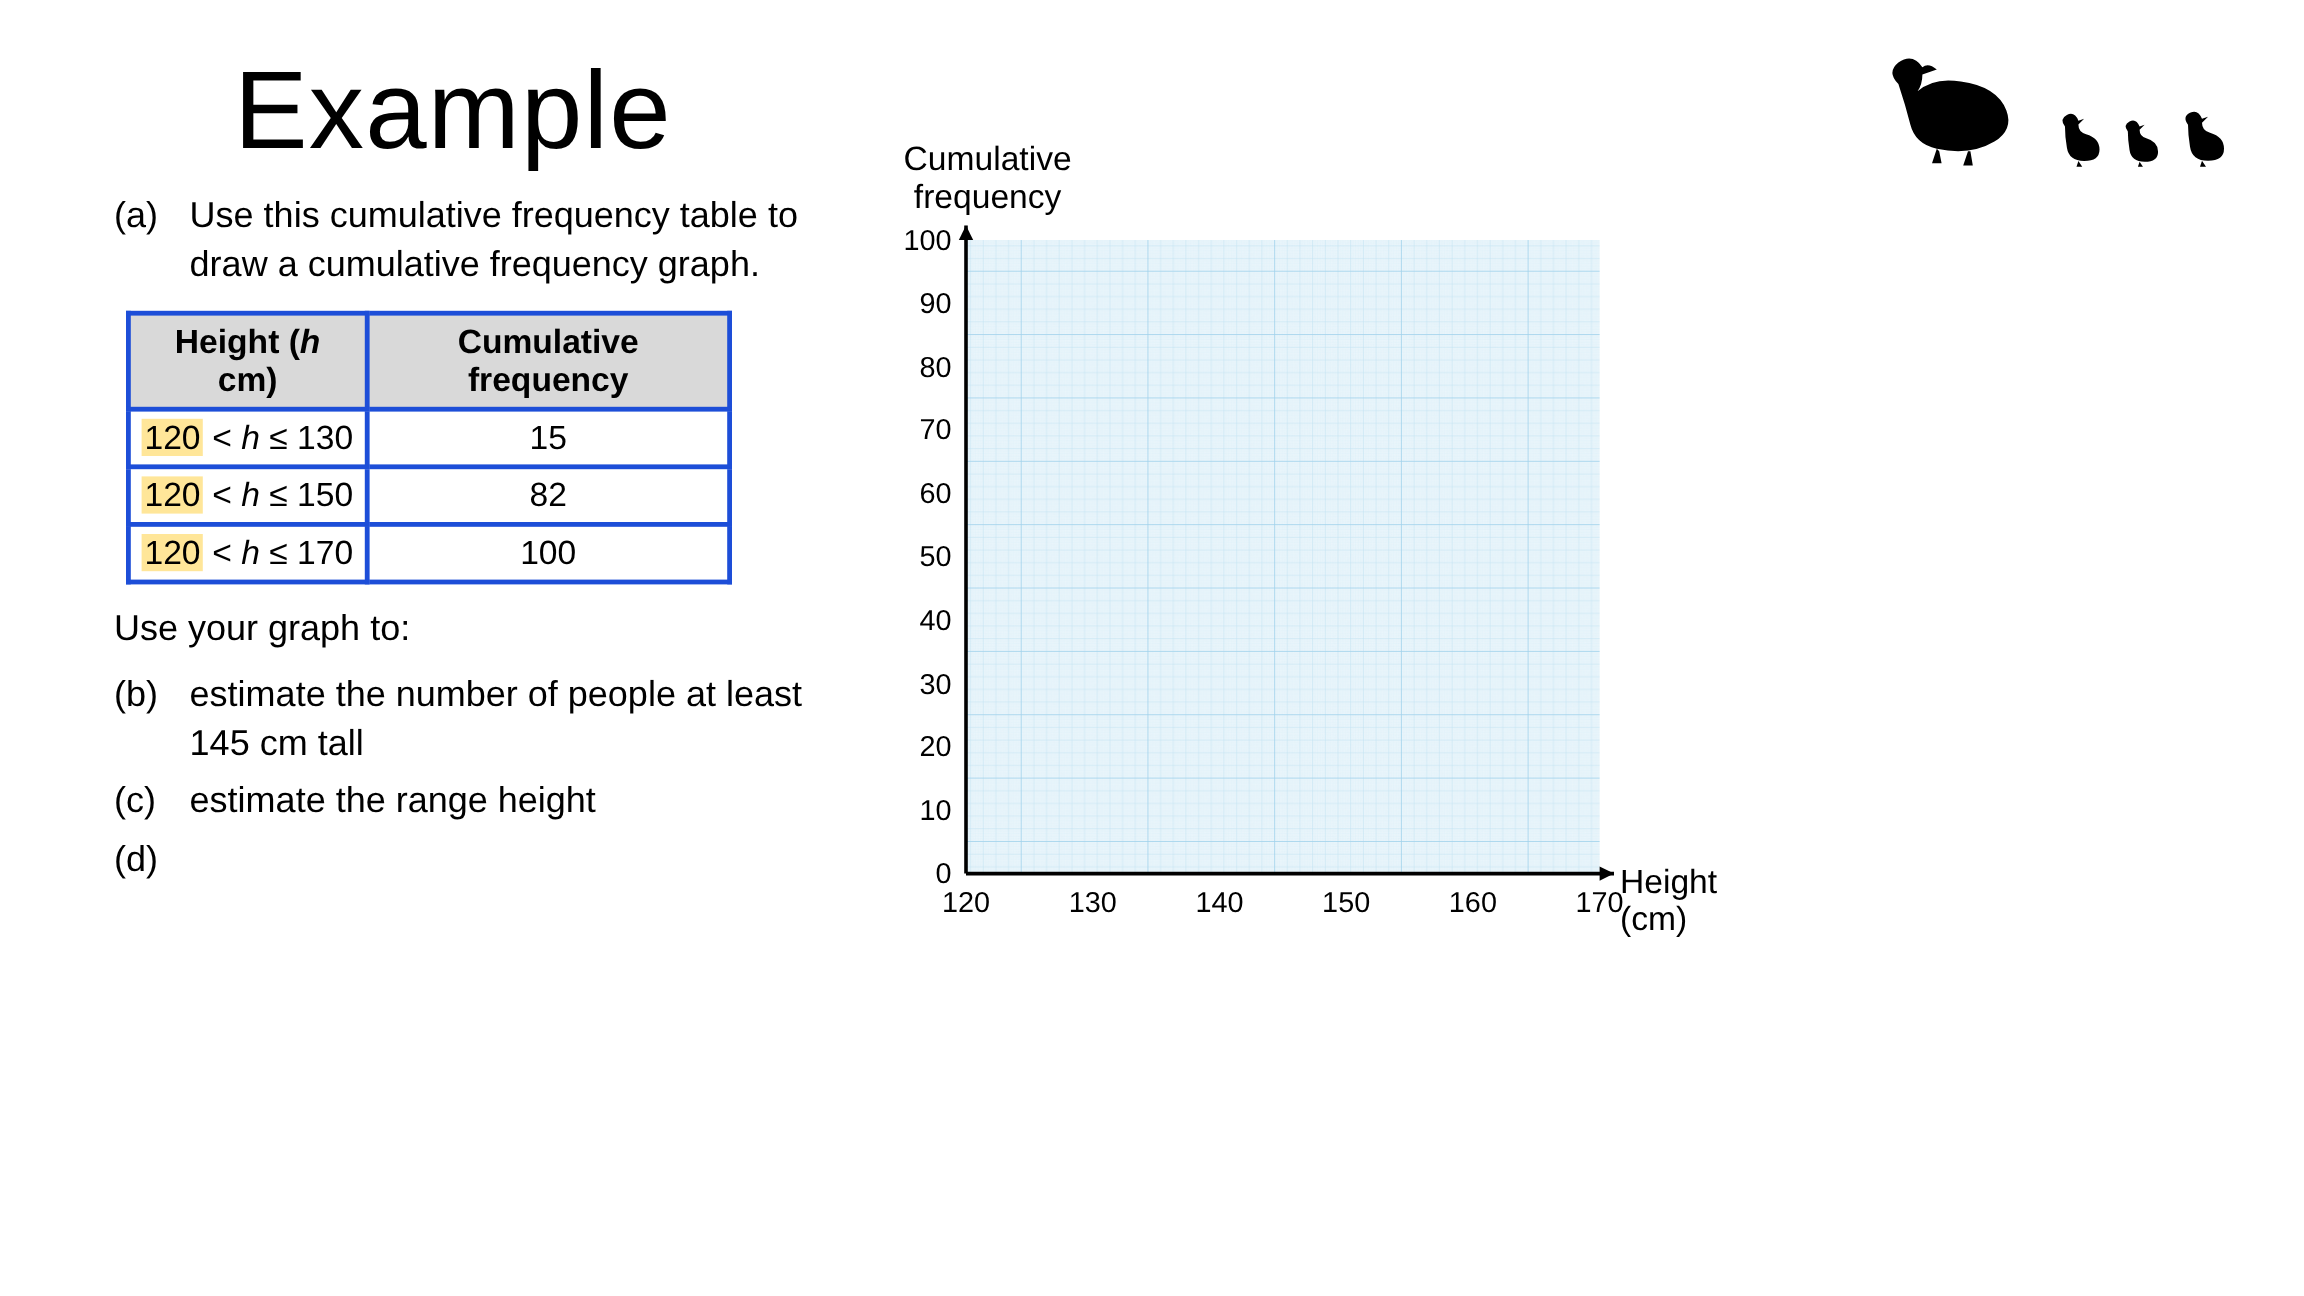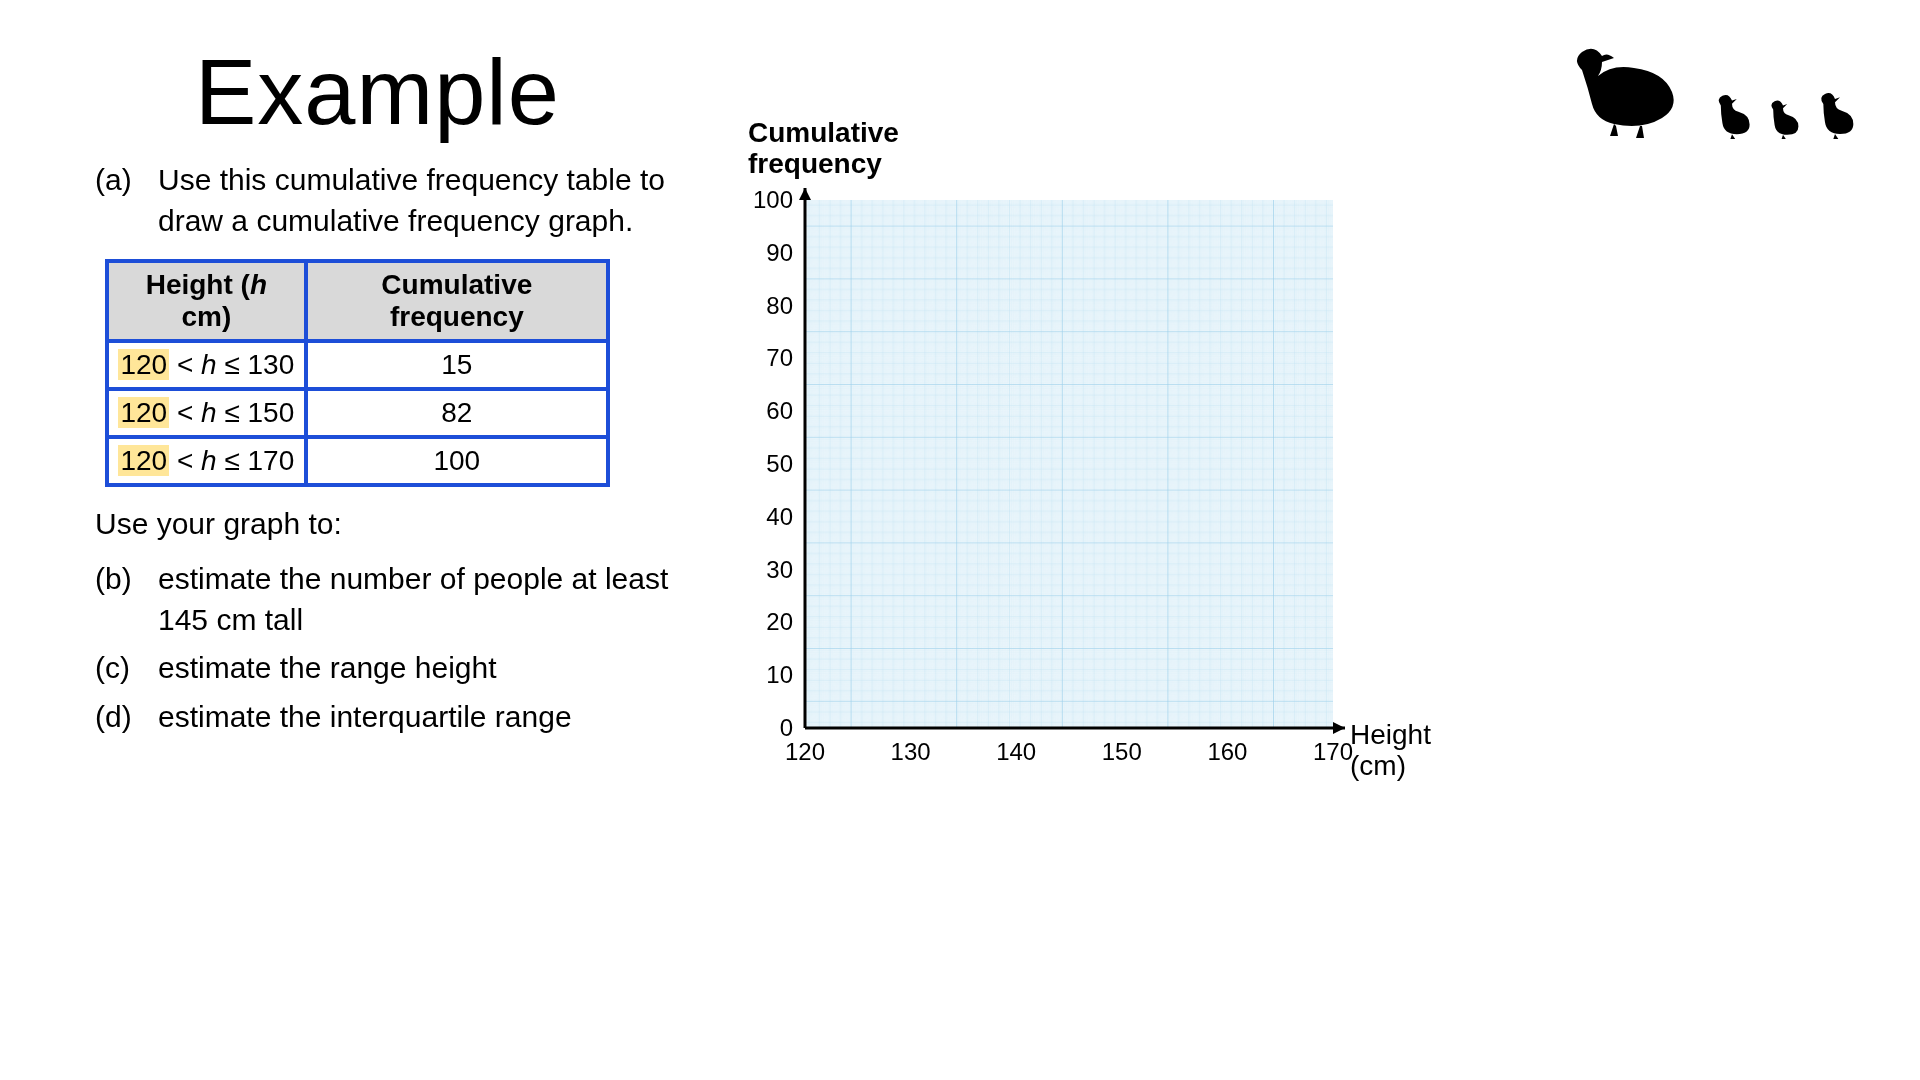--- a/index.html
+++ b/index.html
@@ -72,23 +72,23 @@
     left: 745px;
     width: 720px;
     height: 700px;
   }
   .chart-area svg { display: block; }
   .y-title {
     position: absolute;
     top: 118px;
     left: 748px;
     font-size: 28px;
-    font-weight: 700;
+    font-weight: 400;
     line-height: 1.1;
-    text-align: left;
+    text-align: center;
     width: 150px;
   }
   .x-title {
     position: absolute;
     top: 720px;
     left: 1350px;
     font-size: 28px;
     line-height: 1.1;
     text-align: left;
   }
@@ -151,21 +151,20 @@
   <div class="q-item">
     <div class="q-letter">(b)</div>
     <div>estimate the number of people at least 145 cm tall</div>
   </div>
   <div class="q-item">
     <div class="q-letter">(c)</div>
     <div>estimate the range height</div>
   </div>
   <div class="q-item">
     <div class="q-letter">(d)</div>
-    <div>estimate the interquartile range</div>
   </div>
 </div>
 
 <div class="y-title">Cumulative<br>frequency</div>
 
 <div class="chart-area">
   <svg width="700" height="680" viewBox="0 0 700 680">
 
     <defs>
       <pattern id="minorGrid" width="2.112" height="2.112" patternUnits="userSpaceOnUse">

